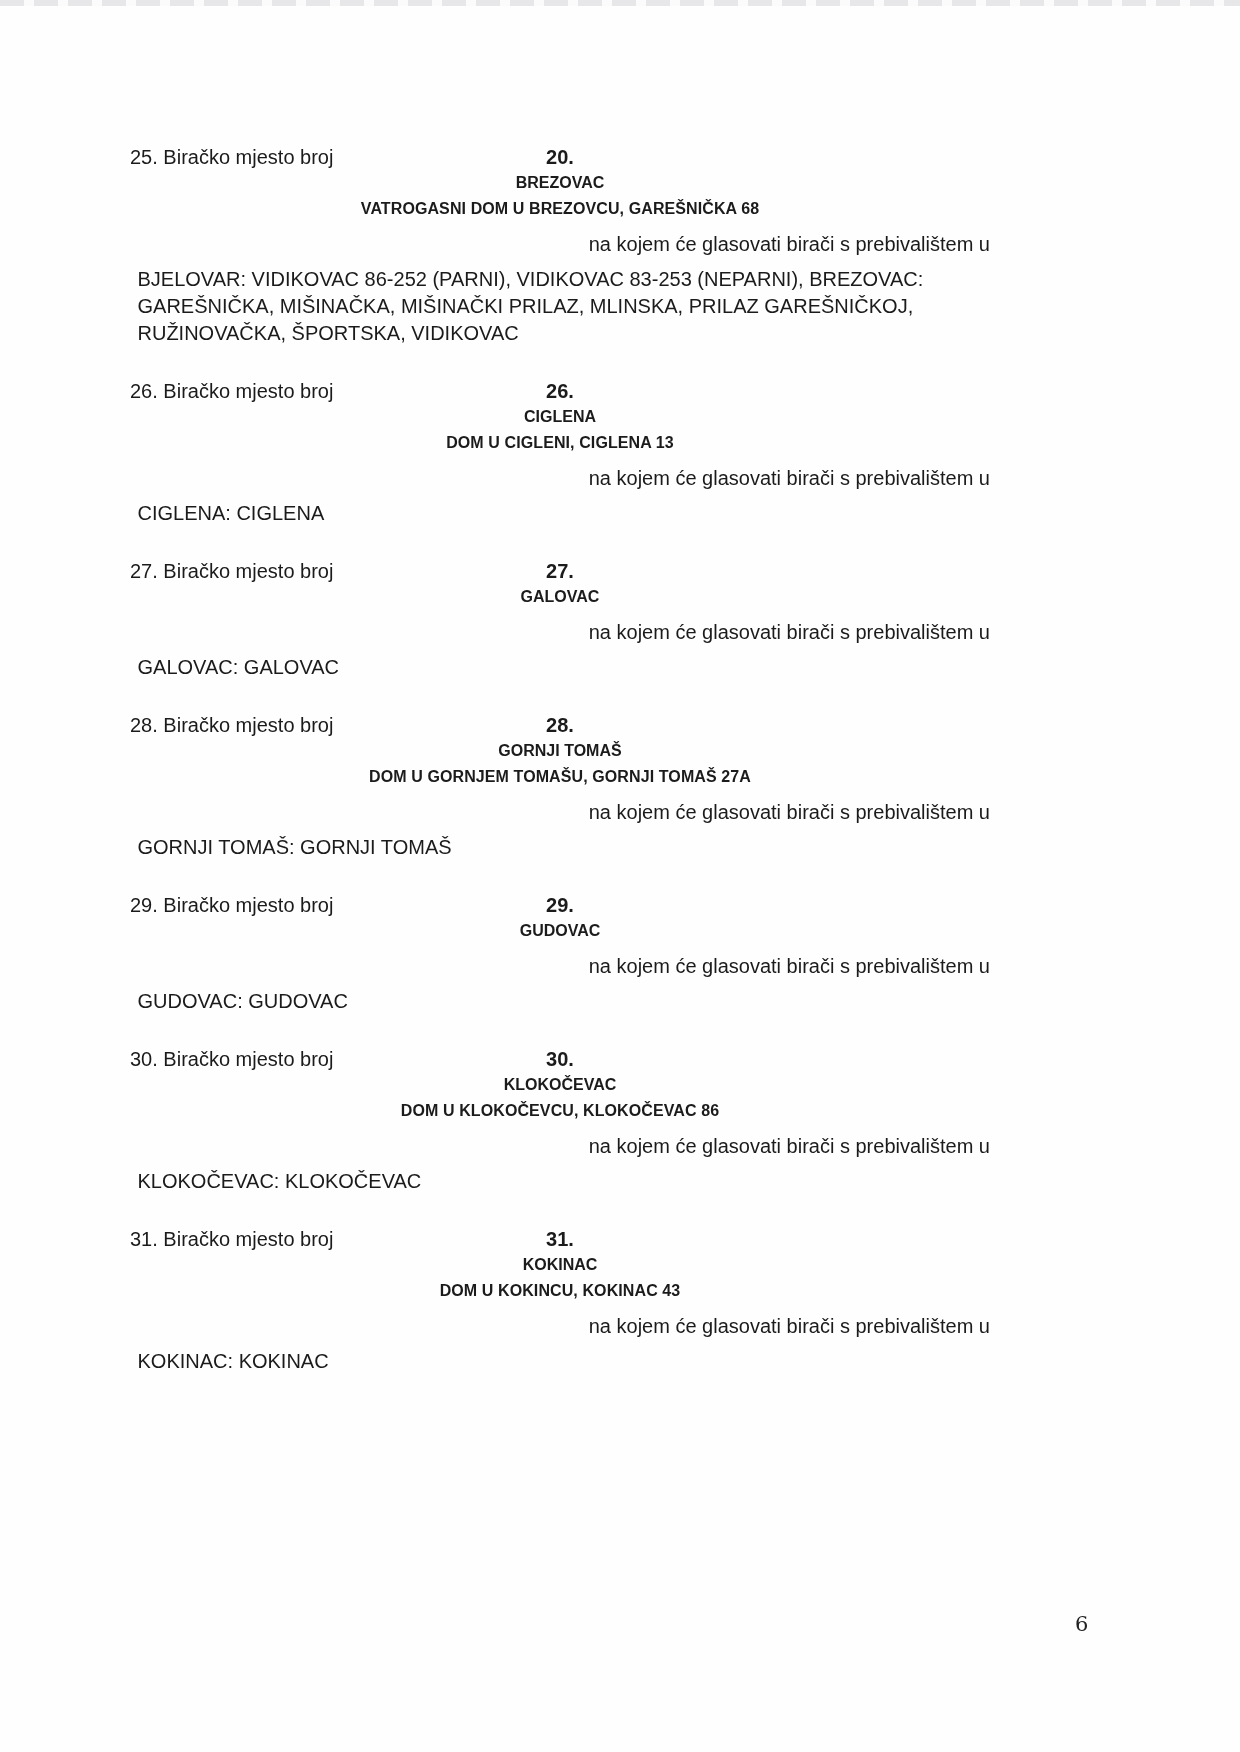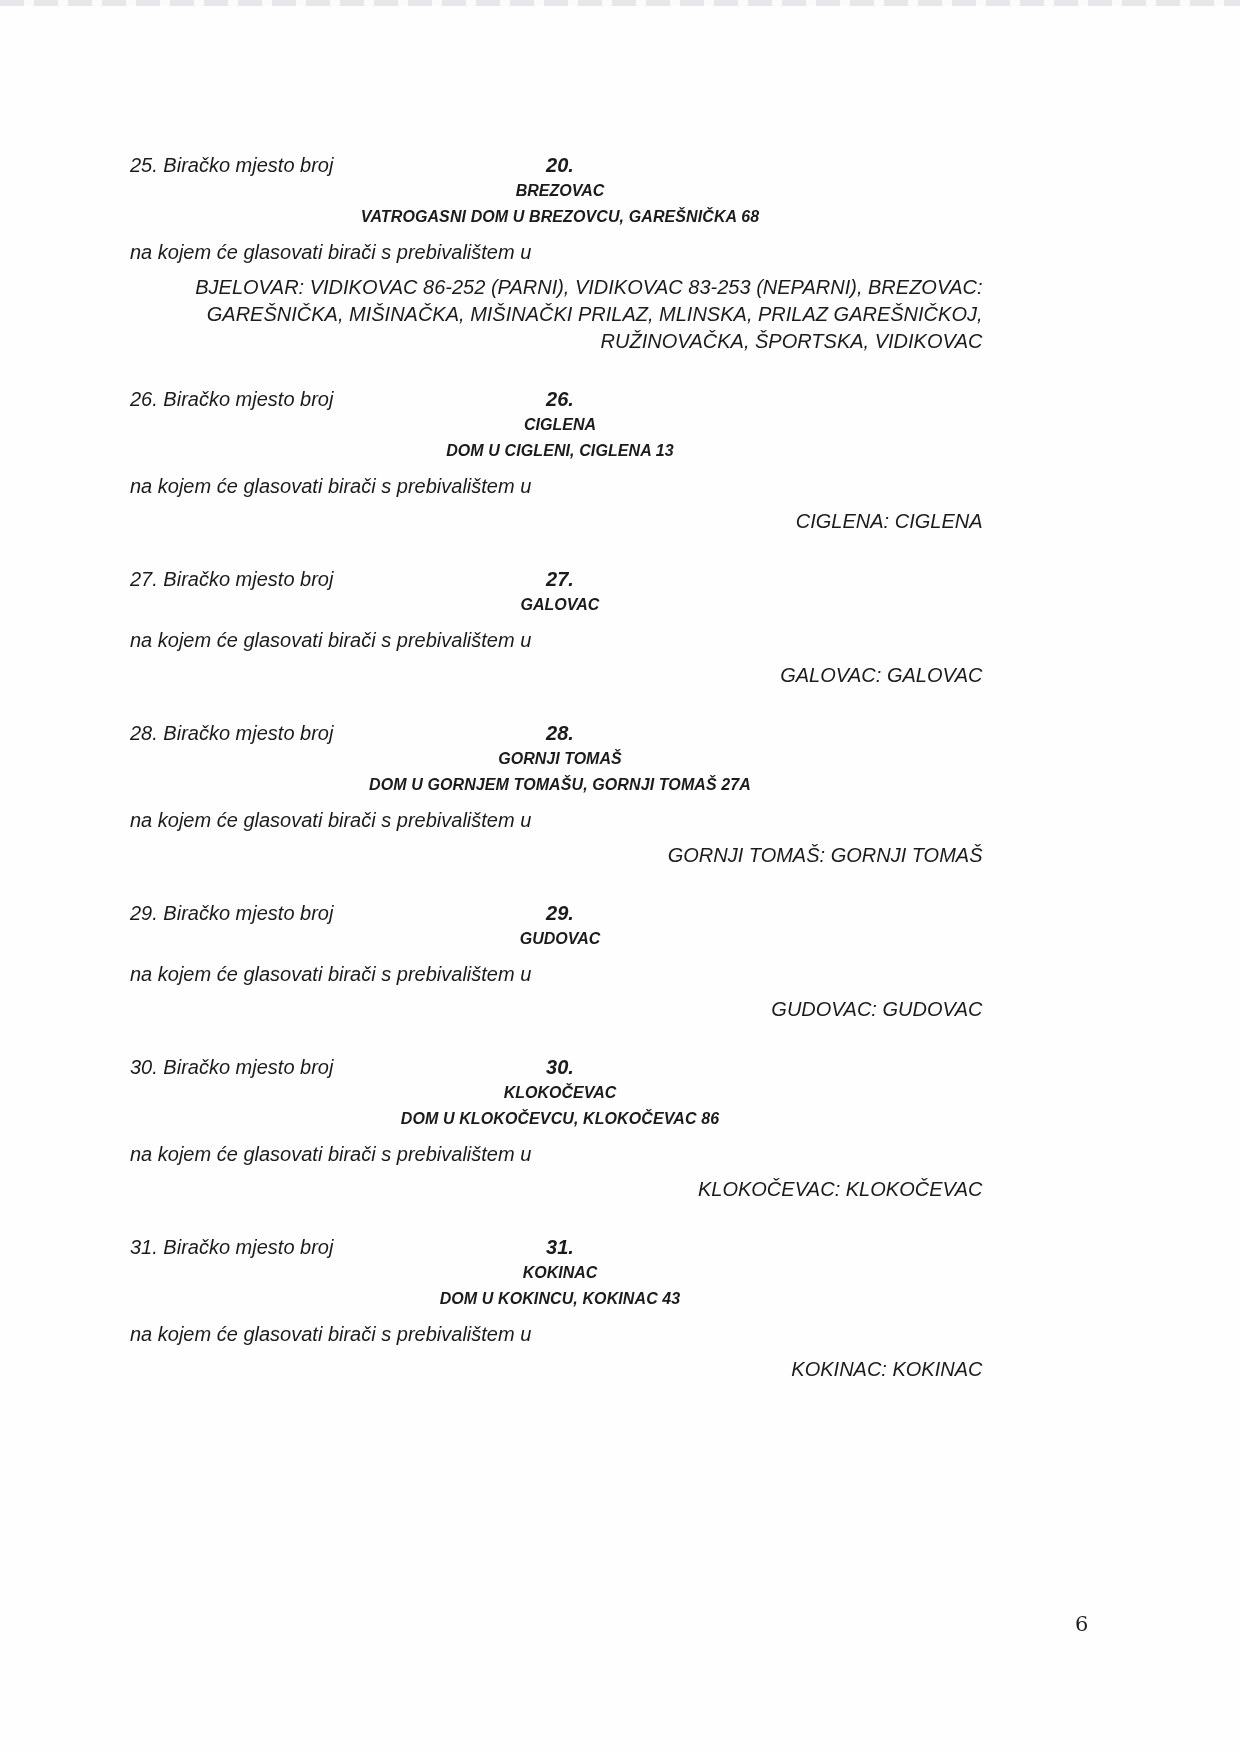--- a/index.html
+++ b/index.html
@@ -16,24 +16,23 @@
   .scan-edge {
     position: absolute;
     top: 0; left: 0; right: 0;
     height: 6px;
     background: repeating-linear-gradient(90deg,
       #e7e7ea 0px, #e7e7ea 24px,
       #fbfbfc 24px, #fbfbfc 34px);
   }
   .content {
     position: absolute;
-    top: 152px;
+    top: 144px;
     left: 130px;
     width: 860px;
-    font-style: italic;
   }
   .section { margin-bottom: 31px; }
   .row-head {
     position: relative;
     text-align: center;
     font-size: 20px;
     line-height: 26px;
   }
   .left-label {
     position: absolute;
@@ -47,26 +46,26 @@
     text-align: center;
     font-weight: 700;
     font-size: 16px;
     line-height: 26px;
   }
   .venue { letter-spacing: 0.1px; }
   .voters {
     margin-top: 9px;
     font-size: 20px;
     line-height: 26px;
-    text-align: left;
+    text-align: right;
   }
   .localities {
     margin: 9px auto 0;
     max-width: 845px;
-    text-align: right;
+    text-align: left;
     font-size: 20px;
     line-height: 27px;
   }
   .page-number {
     position: absolute;
     left: 1075px;
     top: 1612px;
     font-family: "DejaVu Serif", serif;
     font-size: 21px;
     color: #222;

